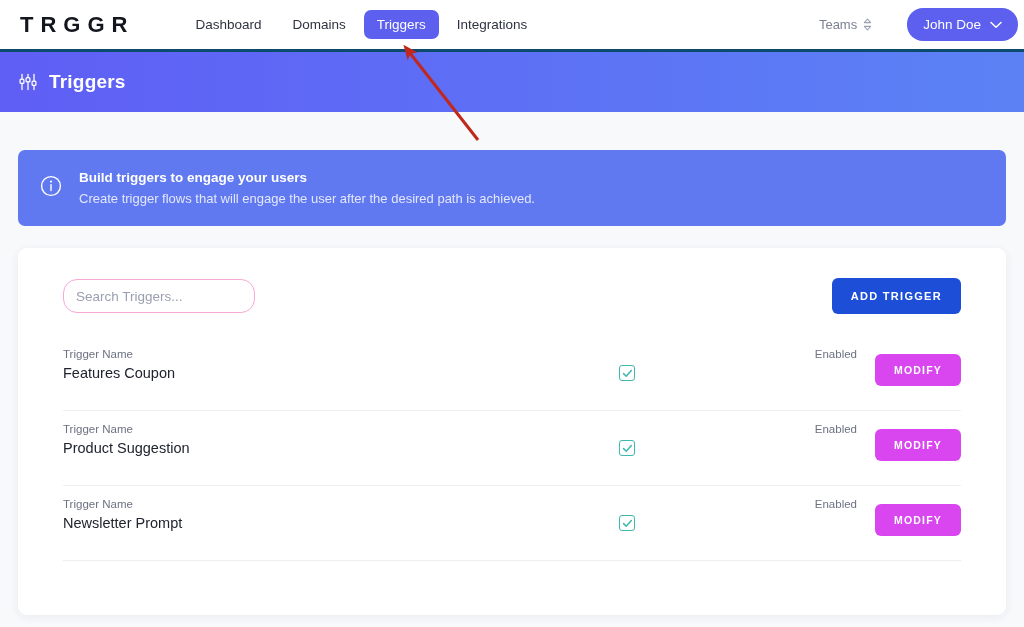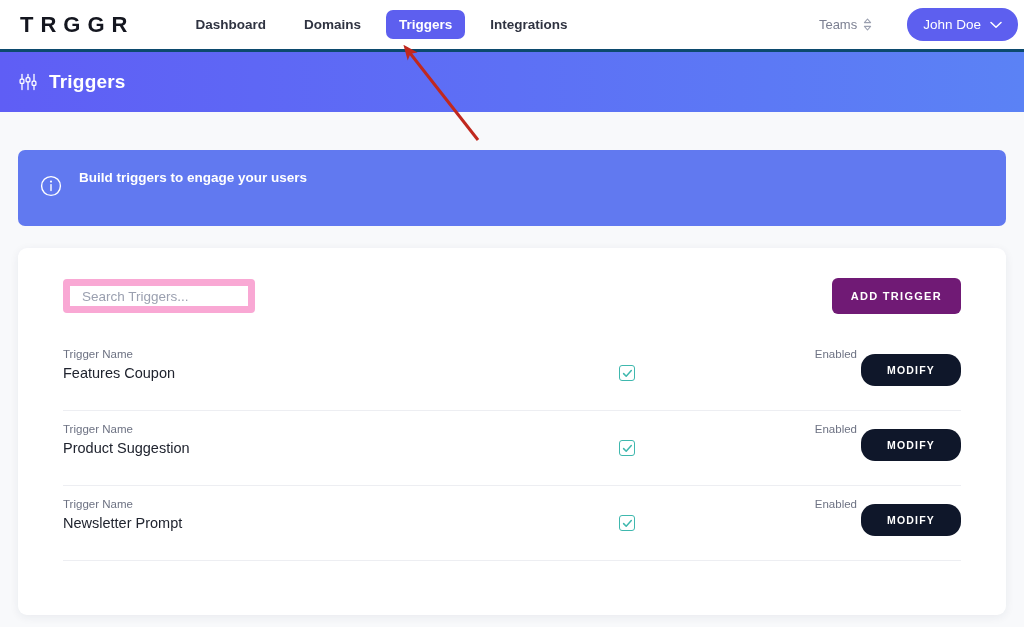--- a/index.html
+++ b/index.html
@@ -17,21 +17,21 @@
     display: flex; align-items: center;
     border-bottom: 3px solid #0c4a6e;
     position: relative; z-index: 3;
   }
   .brand {
     margin-left: 20px; margin-right: 18px;
     font-size: 22px; font-weight: 700;
     letter-spacing: 7px; color: #14161f;
     font-family: "Liberation Sans", sans-serif;
   }
-  .nav-links { display: flex; align-items: center; gap: 12px; margin-left: 30px; font-weight: bold; }
+  .nav-links { display: flex; align-items: center; gap: 5px; margin-left: 30px; }
   .nav-link {
     font-size: 13.5px; color: #2f3341;
     padding: 7px 13px; border-radius: 7px;
     cursor: pointer; white-space: nowrap;
   }
   .nav-link.active { background: #5d5fef; color: #ffffff; }
 
   .nav-right {
     margin-left: auto; margin-right: 6px;
     display: flex; align-items: center; gap: 35px;
@@ -80,29 +80,29 @@
     background: #ffffff;
     border-radius: 9px;
     box-shadow: 0 2px 10px rgba(35,40,70,.07);
     padding: 30px 45px 0 45px;
     height: 367px;
   }
 
   .card-toolbar { display: flex; align-items: center; }
   .search-input {
     width: 192px; height: 34px;
-    border: 7px solid #f9a8d4; border-radius: 4px;
+    border: 1px solid #f9a8d4; border-radius: 14px;
     padding: 0 12px; font-size: 13.5px; color: #2f3341;
     font-family: "Liberation Sans", sans-serif;
     background: #fff; outline: none;
   }
   .search-input::placeholder { color: #9ba0b0; }
   .btn-dark {
     margin-left: auto;
-    background: #701a75; color: #ffffff;
+    background: #1d4ed8; color: #ffffff;
     border: none; border-radius: 6px;
     font-size: 11px; font-weight: 700; letter-spacing: 1.3px;
     padding: 12px 19px; cursor: pointer;
     font-family: "Liberation Sans", sans-serif;
   }
 
   .trigger-list { margin-top: 22px; }
   .trigger-row {
     display: flex; align-items: flex-start;
     border-bottom: 1px solid #edeef2;
@@ -115,24 +115,24 @@
   .field-label { font-size: 11.5px; color: #6d7283; margin-bottom: 5px; }
   .field-value { font-size: 14.5px; color: #20242f; }
 
   .checkbox {
     width: 16px; height: 16px; margin-top: 3px;
     border: 1.6px solid #3fb8ae; border-radius: 3px;
     display: flex; align-items: center; justify-content: center;
     cursor: pointer; background: #fff;
   }
   .btn-modify {
-    background: #0f172a; color: #ffffff;
-    border: none; border-radius: 14px;
+    background: #d946ef; color: #ffffff;
+    border: none; border-radius: 6px;
     font-size: 10.5px; font-weight: 700; letter-spacing: 1.2px;
-    padding: 10px 26px; cursor: pointer;
+    padding: 10px 19px; cursor: pointer;
     font-family: "Liberation Sans", sans-serif;
   }
 
   
   .annotation { position: absolute; left: 0; top: 0; width: 1024px; height: 627px;
                 pointer-events: none; z-index: 9; }
 </style>
 </head>
 <body>
 
@@ -198,20 +198,21 @@
     <div class="info-banner">
       <span class="info-icon">
         <svg width="22" height="22" viewBox="0 0 22 22">
           <circle cx="11" cy="11" r="9.4" fill="none" stroke="#ffffff" stroke-width="1.4"></circle>
           <circle cx="11" cy="6.6" r="1.05" fill="#ffffff"></circle>
           <line x1="11" y1="9.6" x2="11" y2="15.6" stroke="#ffffff" stroke-width="1.4" stroke-linecap="round"></line>
         </svg>
       </span>
       <div>
         <div class="info-title">Build triggers to engage your users</div>
+        <div class="info-sub">Create trigger flows that will engage the user after the desired path is achieved.</div>
       </div>
     </div>
 
     <div class="card">
 
       <div class="card-toolbar">
         <input class="search-input" type="text" placeholder="Search Triggers..." style="">
         <button class="btn-dark">ADD TRIGGER</button>
       </div>
 

